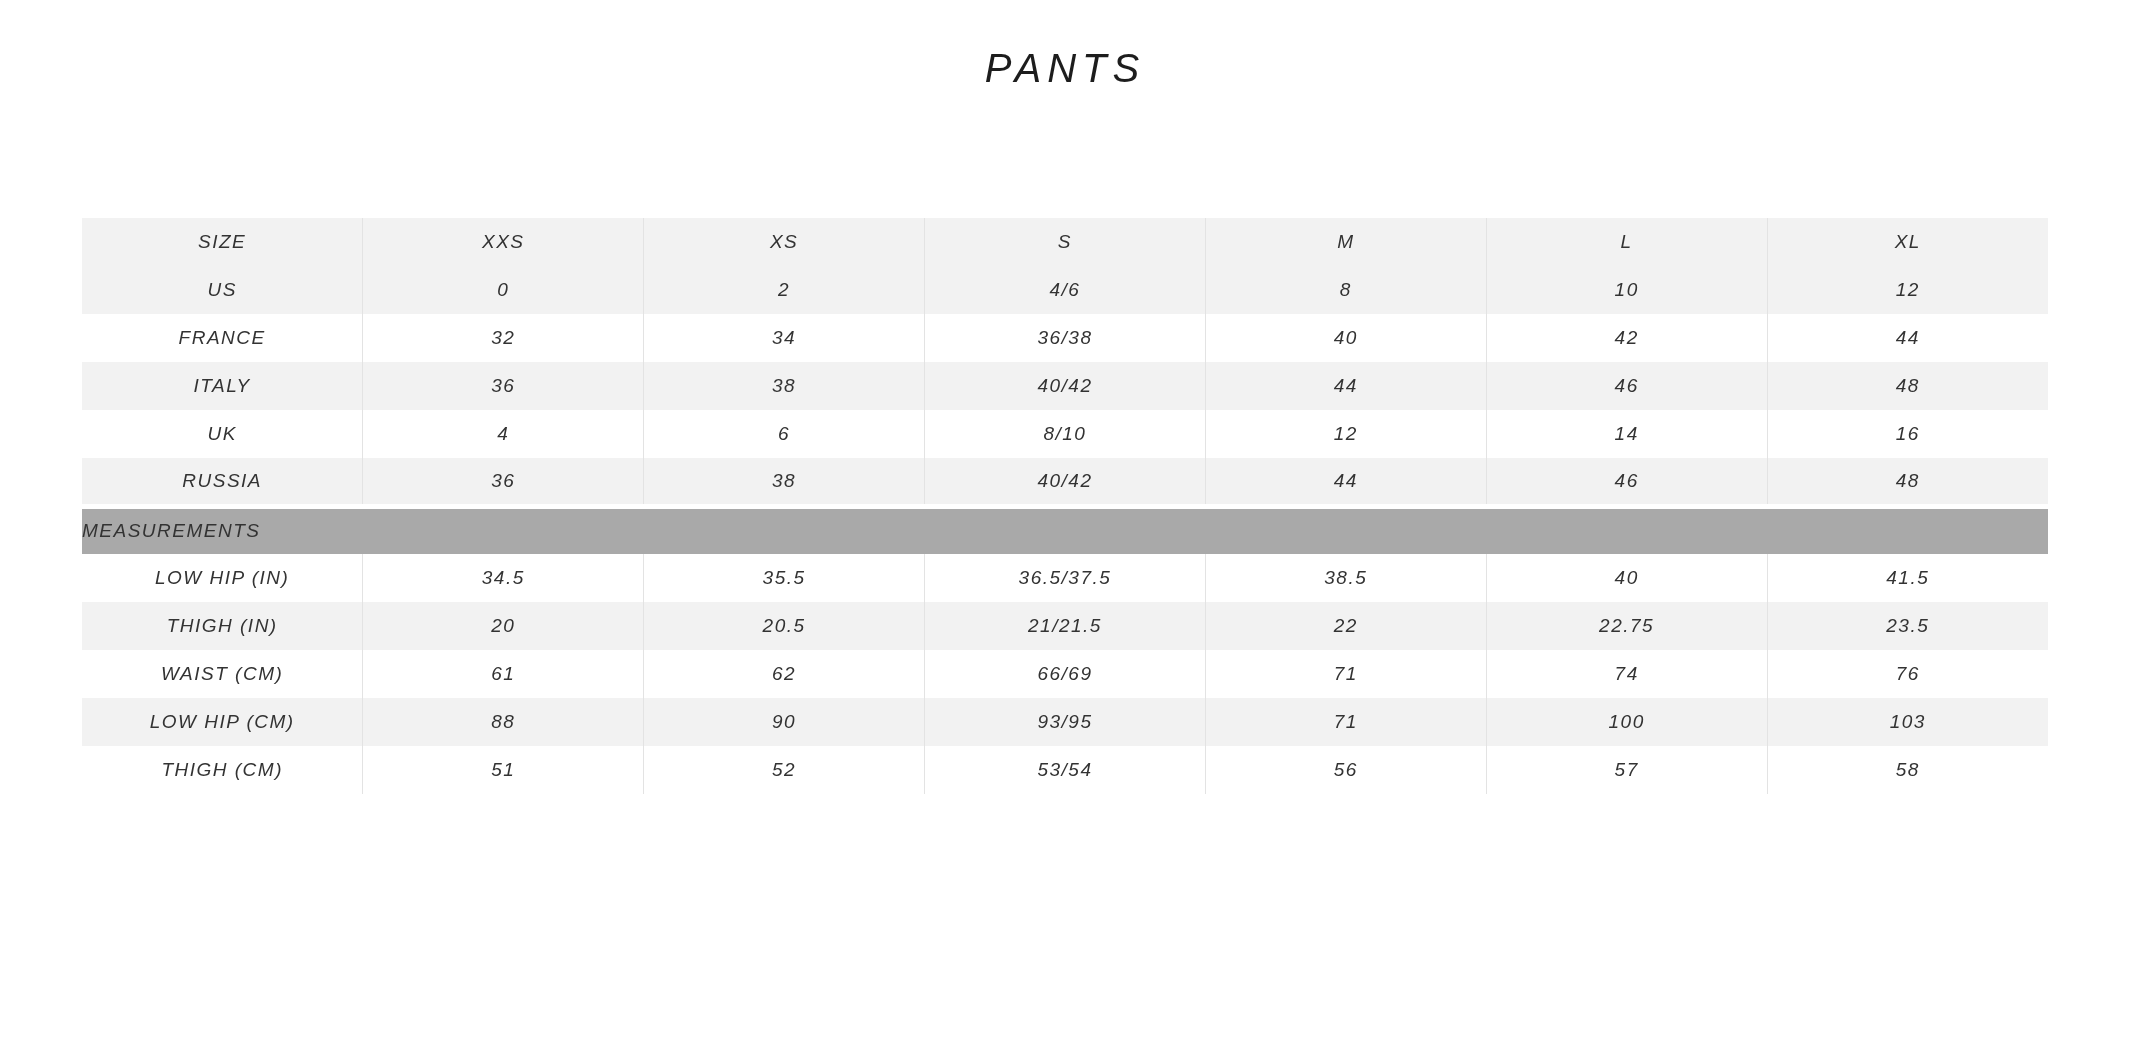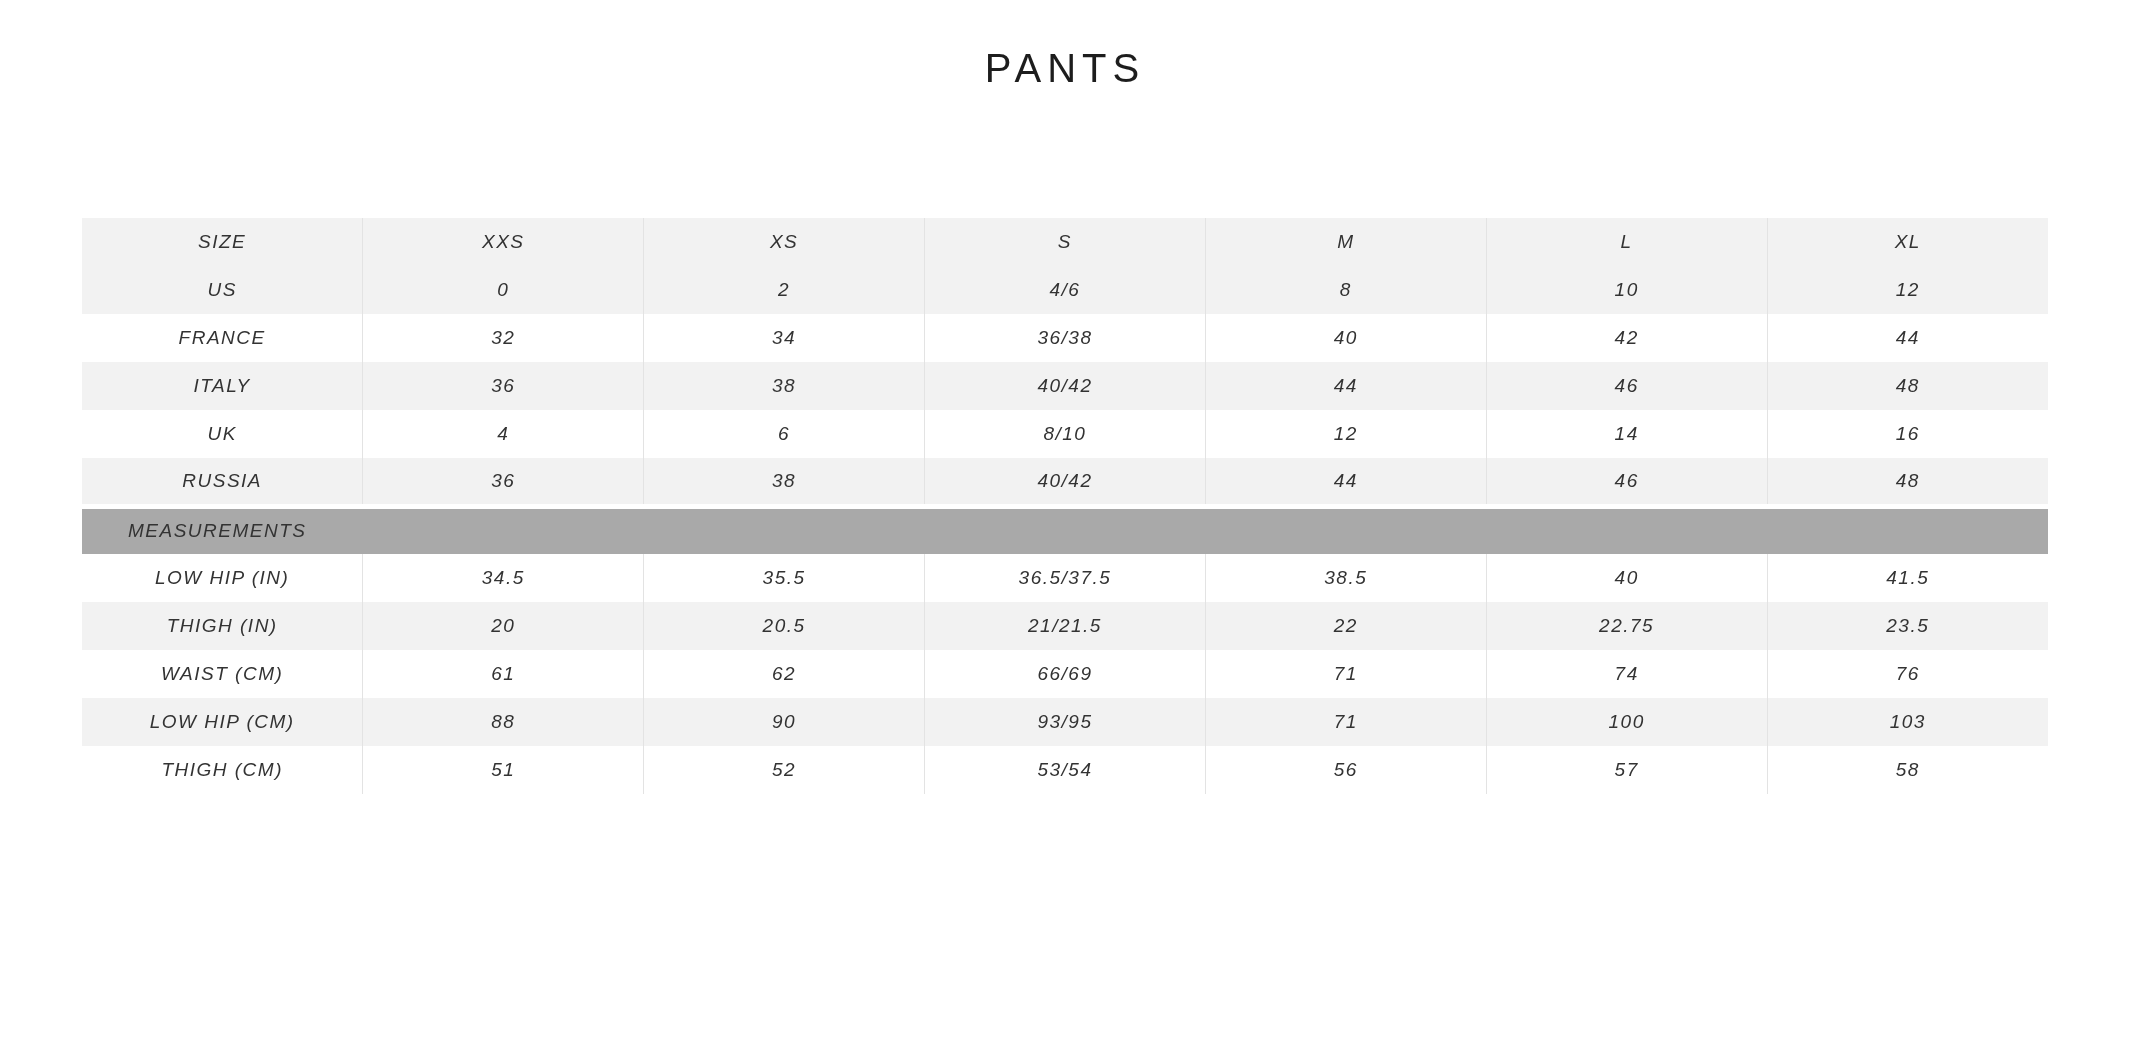--- a/index.html
+++ b/index.html
@@ -21,20 +21,21 @@
     overflow:hidden;
   }
   h1.page-title{
     margin:44px 0 0 0;
     line-height:48px;
     text-align:center;
     font-size:40px;
     font-weight:400;
     letter-spacing:6px;
     color:var(--title);
+    font-style:italic;
   }
   table.size-chart{
     table-layout:fixed;
     border-collapse:collapse;
     width:1966px;
     margin:126px auto 0 auto;
     font-style:italic;
   }
   .size-chart th, .size-chart td{
     width:280.8px;
@@ -49,21 +50,20 @@
     white-space:nowrap;
   }
   .size-chart thead tr{ background:var(--stripe); }
   .size-chart tr.stripe{ background:var(--stripe); }
   .size-chart th + th, .size-chart td + td{ border-left:1px solid var(--divider); }
   .size-chart tr.section-row td{
     background:var(--bar);
     border-top:5px solid #ffffff;
     border-left:none;
     text-align:left;
-    padding-left:46px;
     color:#333333;
   }
 </style>
 </head>
 <body>
 
 <h1 class="page-title">PANTS</h1>
 
 <table class="size-chart">
   <thead>

